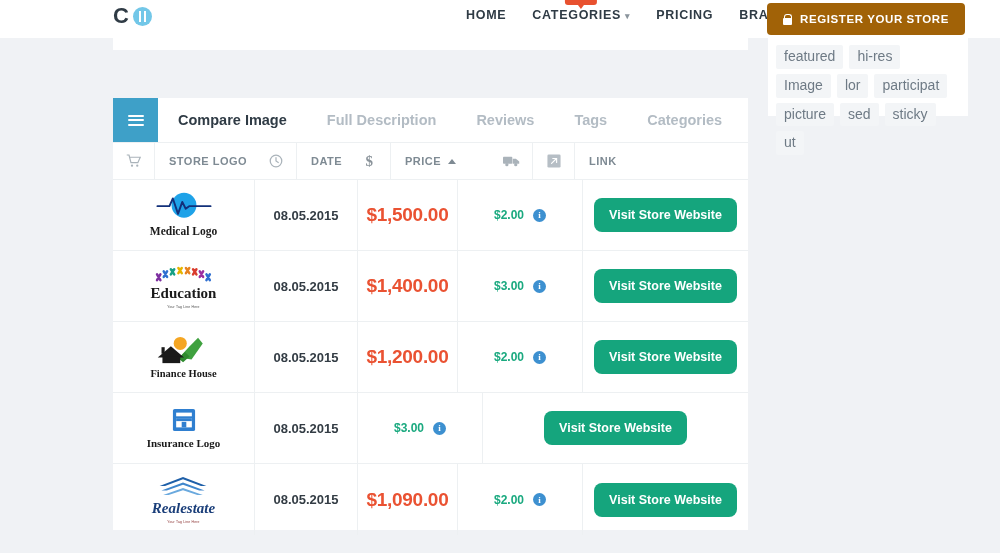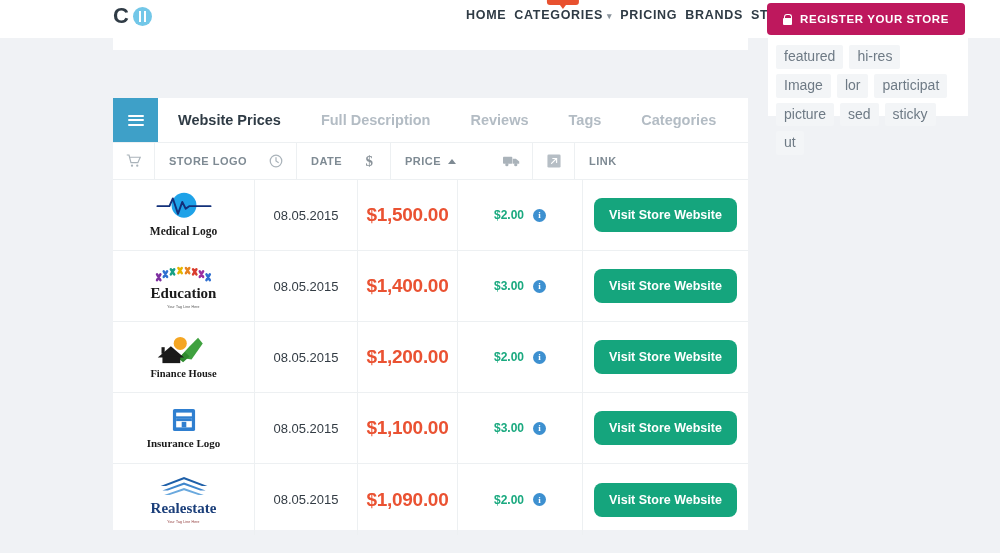--- a/index.html
+++ b/index.html
@@ -28,21 +28,21 @@
   }
   .logo .o-mark::before, .logo .o-mark::after {
     content: ""; position: absolute; top: 4px; width: 2px; height: 11px;
     background: #ffffff;
   }
   .logo .o-mark::before { left: 6px; }
   .logo .o-mark::after  { left: 11px; }
 
   .mainnav {
     position: absolute; left: 430px; top: 8px;
-    display: flex; align-items: center; gap: 8px; padding-left: 36px;
+    display: flex; align-items: center; gap: 26px; padding-left: 36px;
   }
   .mainnav a {
     font-size: 12.5px; font-weight: bold; letter-spacing: .7px;
     color: #2f3b45; text-decoration: none; position: relative;
     white-space: nowrap;
   }
   .caret-dn {
     display: inline-block; margin-left: 4px; font-size: 9px; color: #8a949c;
   }
   .new-badge {
@@ -51,21 +51,21 @@
     font-size: 8px; font-weight: bold; letter-spacing: .5px;
     padding: 2px 6px 3px; border-radius: 3px; line-height: 1;
   }
   .new-badge::after {
     content: ""; position: absolute; left: 50%; margin-left: -3px; bottom: -4px;
     border-left: 3px solid transparent; border-right: 3px solid transparent;
     border-top: 4px solid #e8512f;
   }
   .reg-btn {
     position: absolute; right: 35px; top: 3px;
-    background: #be185d; color: #ffffff;
+    background: #a16207; color: #ffffff;
     font-size: 11.5px; font-weight: bold; letter-spacing: .6px;
     padding: 10px 16px; border: none; border-radius: 4px; cursor: pointer;
     display: flex; align-items: center; gap: 8px; white-space: nowrap;
   }
   .lock-ico { display: inline-block; width: 9px; height: 11px; position: relative; }
   .lock-ico::before {
     content: ""; position: absolute; left: 1.5px; top: 0; width: 6px; height: 5px;
     border: 1.6px solid #fff; border-bottom: none; border-radius: 3px 3px 0 0;
   }
   .lock-ico::after {
@@ -148,21 +148,21 @@
 
   
   .trow {
     display: flex; height: 71px; border-bottom: 1px solid #edf0f2;
     align-items: stretch;
   }
   .trow:last-child { border-bottom: none; }
   .td { display: flex; align-items: center; justify-content: center; }
   .td-logo { flex: 0 0 142px; border-right: 1px solid #edf0f2; }
   .td-date { flex: 0 0 103px; border-right: 1px solid #edf0f2;
-             font-size: 13px; font-weight: normal; color: #333c44; text-align: right; }
+             font-size: 13px; font-weight: bold; color: #333c44; text-align: right; }
   .td-price { flex: 0 0 100px; border-right: 1px solid #edf0f2;
               font-size: 19px; font-weight: bold; color: #ea5232;
               letter-spacing: -.3px; }
   .td-ship { flex: 0 0 125px; border-right: 1px solid #edf0f2; gap: 9px;
              font-size: 12px; font-weight: bold; color: #1aa97f; }
   .td-link { flex: 1; }
   .info-ico {
     width: 13px; height: 13px; border-radius: 50%; background: #3d90d0;
     color: #fff; font-size: 9px; font-weight: bold; font-family: "Liberation Serif", serif;
     display: flex; align-items: center; justify-content: center; cursor: pointer;
@@ -242,21 +242,21 @@
 
     <div class="tabs">
       <div class="tab-ico-btn">
         <div class="burger">
           <span></span>
             <span></span>
             <span></span>
         </div>
       </div>
       <div class="tab active">
-        <span>Website Prices</span>
+        <span>Compare Image</span>
       </div>
       <div class="tab">
         <span>Full Description</span>
       </div>
       <div class="tab">
         <span>Reviews</span>
       </div>
       <div class="tab">
         <span>Tags</span>
       </div>
@@ -399,39 +399,38 @@
             <rect x="1" y="1" width="24" height="24" rx="2" fill="#2f7fd0"></rect>
             <rect x="4.5" y="5" width="17" height="4" fill="#ffffff"></rect>
             <rect x="4.5" y="11" width="17" height="10" fill="#ffffff"></rect>
             <path d="M4.5 11h17v3.2h-17z" fill="#2f7fd0"></path>
             <rect x="10.5" y="15" width="5" height="6" fill="#2f7fd0"></rect>
           </svg>
           <div class="logo-name" style="font-size:11px;margin-top:2px;">Insurance Logo</div>
         </div>
       </div>
       <div class="td td-date">08.05.2015</div>
-      <div class="td td-price">$1,100.00</div>
       <div class="td td-ship">
         <span>$3.00</span>
         <span class="info-ico">i</span>
       </div>
       <div class="td td-link">
         <button class="visit-btn">Visit Store Website</button>
       </div>
     </div>
 
     <div class="trow">
       <div class="td td-logo">
         <div class="logo-box">
           <svg width="54" height="22" viewBox="0 0 60 24">
             <path d="M30 1 L56 11 L50 11 L30 3.5 L10 11 L4 11 Z" fill="#1e5fa8"></path>
             <path d="M30 7 L54 16 L48 16 L30 9.5 L12 16 L6 16 Z" fill="#3f86cc"></path>
             <path d="M30 13 L52 21 L46 21 L30 15.5 L14 21 L8 21 Z" fill="#6aa9de"></path>
           </svg>
-          <div class="logo-name" style="font-size:15px;color:#1b3f7a;margin-top:-1px;">Realestate</div>
+          <div class="logo-name" style="font-size:15px;color:#1b3f7a;margin-top:-1px;font-style:italic;">Realestate</div>
           <div class="logo-tag" style="color:#8a3030;">Your Tag Line Here</div>
         </div>
       </div>
       <div class="td td-date">08.05.2015</div>
       <div class="td td-price">$1,090.00</div>
       <div class="td td-ship">
         <span>$2.00</span>
         <span class="info-ico">i</span>
       </div>
       <div class="td td-link">

